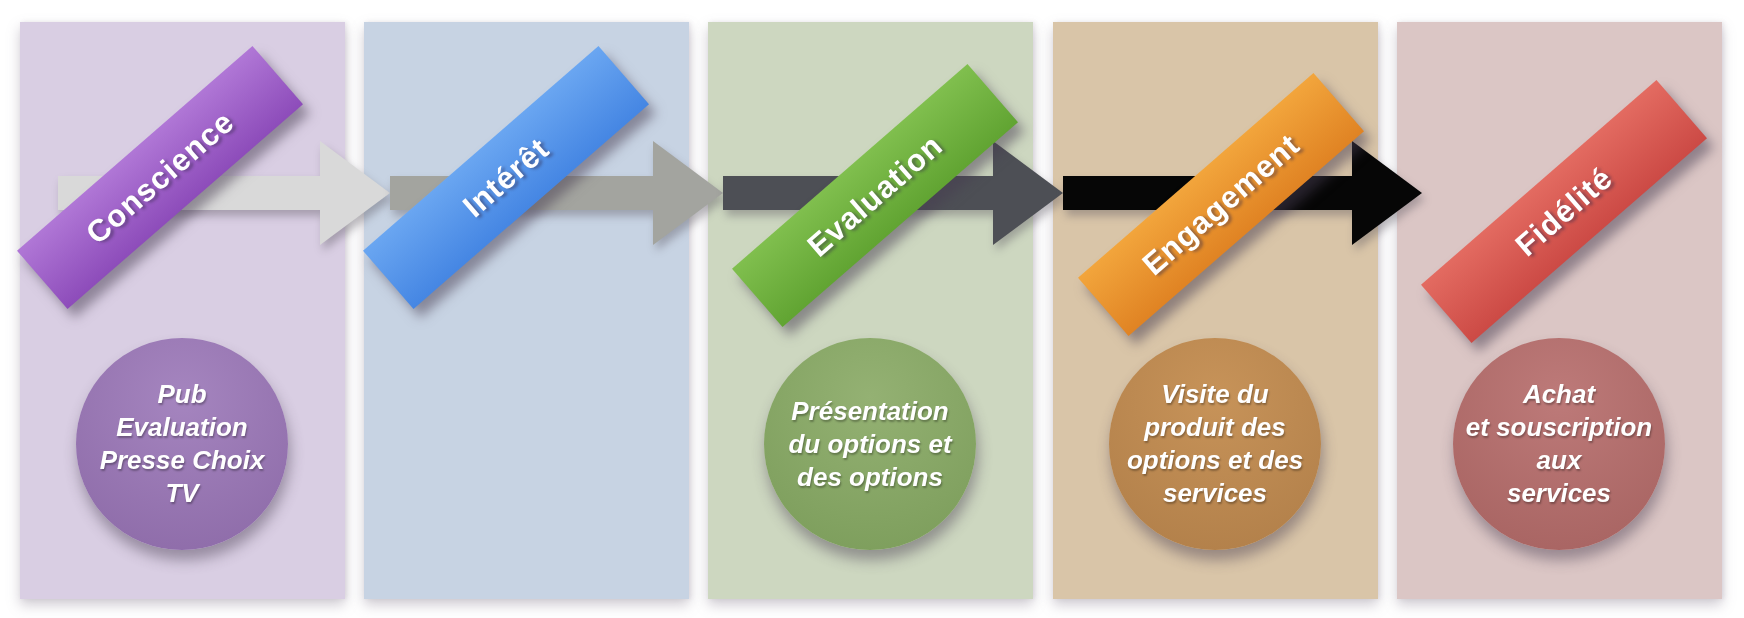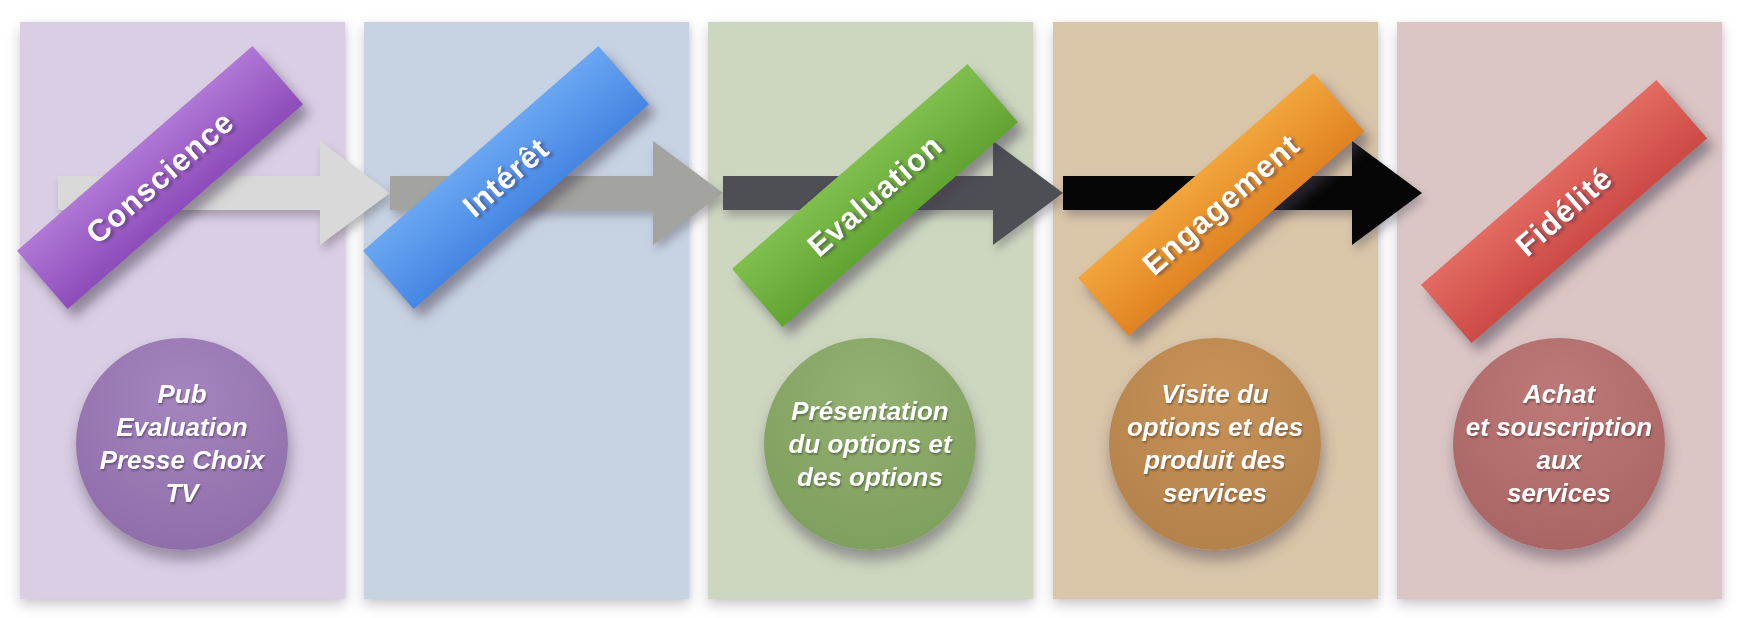--- a/index.html
+++ b/index.html
@@ -116,22 +116,22 @@
   </div>
 
   <div class="col s3" style="--bg: #d9c5a8; --rl: #f2a53c; --rd: #e08323; --cl: #c79359; --cd: #b2804a;">
     <div class="ribbon-wrap">
       <div class="ribbon">
         <span class="ribbon-label">Engagement</span>
       </div>
     </div>
     <div class="circle">
       <span class="circle-line">Visite du</span>
+      <span class="circle-line">produit des</span>
       <span class="circle-line">options et des</span>
-      <span class="circle-line">produit des</span>
       <span class="circle-line">services</span>
     </div>
   </div>
 
   <div class="col s4" style="--bg: #dbc6c5; --rl: #e36b61; --rd: #cc4a45; --cl: #bd7a79; --cd: #a86462;">
     <div class="ribbon-wrap">
       <div class="ribbon">
         <span class="ribbon-label">Fidélité</span>
       </div>
     </div>

